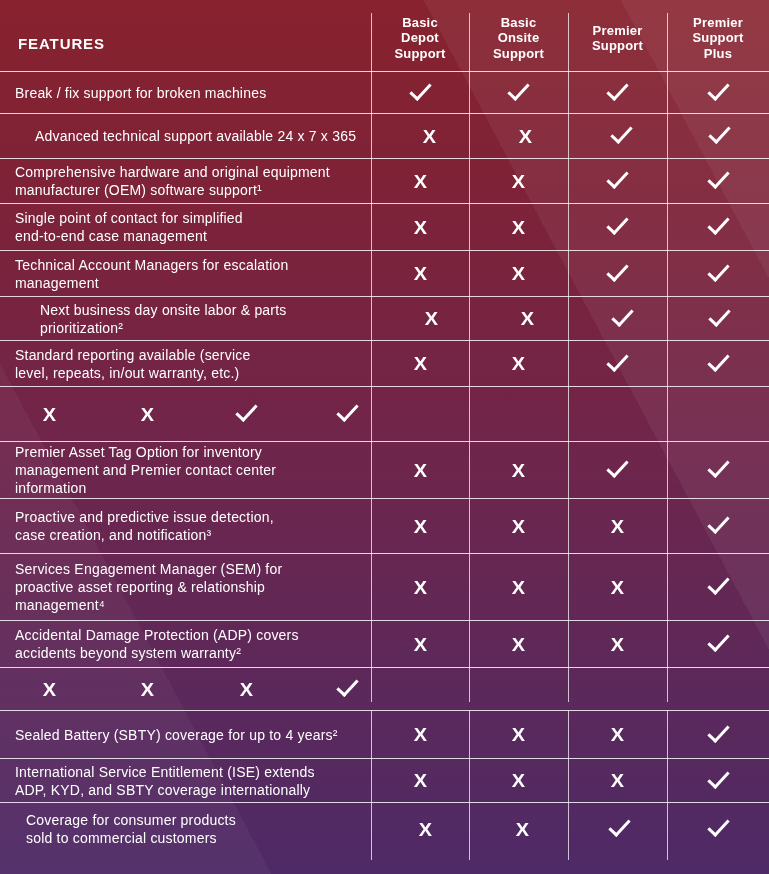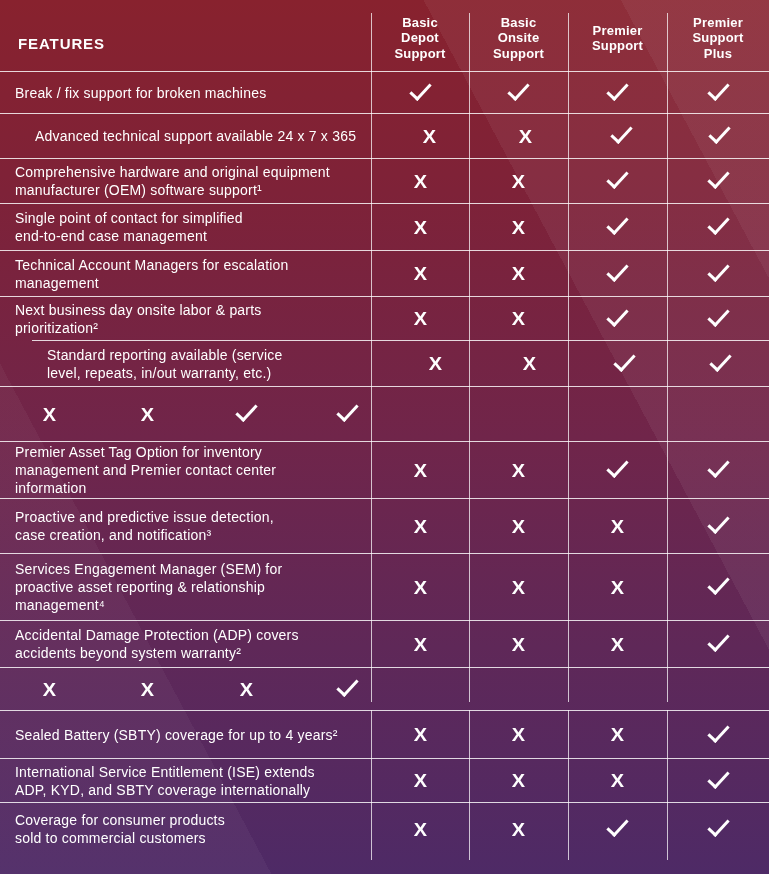--- a/index.html
+++ b/index.html
@@ -164,37 +164,37 @@
           <div class="cell mark" style="width: 99px;">
             <span class="x-icon">X</span>
           </div>
           <div class="cell mark" style="width: 99px;">
             <span class="check-icon"></span>
           </div>
           <div class="cell mark" style="width: 102px;">
             <span class="check-icon"></span>
           </div>
         </div>
-        <div class="row" style="height: 44px;">
+        <div class="row" style="height: 44px; padding-left: 25px;">
           <div class="cell feature">Next business day onsite labor &amp; parts
 prioritization²</div>
           <div class="cell mark" style="width: 98px;">
             <span class="x-icon">X</span>
           </div>
           <div class="cell mark" style="width: 99px;">
             <span class="x-icon">X</span>
           </div>
           <div class="cell mark" style="width: 99px;">
             <span class="check-icon"></span>
           </div>
           <div class="cell mark" style="width: 102px;">
             <span class="check-icon"></span>
           </div>
         </div>
-        <div class="row" style="height: 46px; margin-left: 32px;">
+        <div class="row" style="height: 46px;">
           <div class="cell feature">Standard reporting available (service
 level, repeats, in/out warranty, etc.)</div>
           <div class="cell mark" style="width: 98px;">
             <span class="x-icon">X</span>
           </div>
           <div class="cell mark" style="width: 99px;">
             <span class="x-icon">X</span>
           </div>
           <div class="cell mark" style="width: 99px;">
             <span class="check-icon"></span>
@@ -321,21 +321,21 @@
           <div class="cell mark" style="width: 99px;">
             <span class="x-icon">X</span>
           </div>
           <div class="cell mark" style="width: 99px;">
             <span class="x-icon">X</span>
           </div>
           <div class="cell mark" style="width: 102px;">
             <span class="check-icon"></span>
           </div>
         </div>
-        <div class="row" style="height: 53px;">
+        <div class="row" style="height: 53px; padding-left: 11px;">
           <div class="cell feature">Coverage for consumer products
 sold to commercial customers</div>
           <div class="cell mark" style="width: 98px;">
             <span class="x-icon">X</span>
           </div>
           <div class="cell mark" style="width: 99px;">
             <span class="x-icon">X</span>
           </div>
           <div class="cell mark" style="width: 99px;">
             <span class="check-icon"></span>

